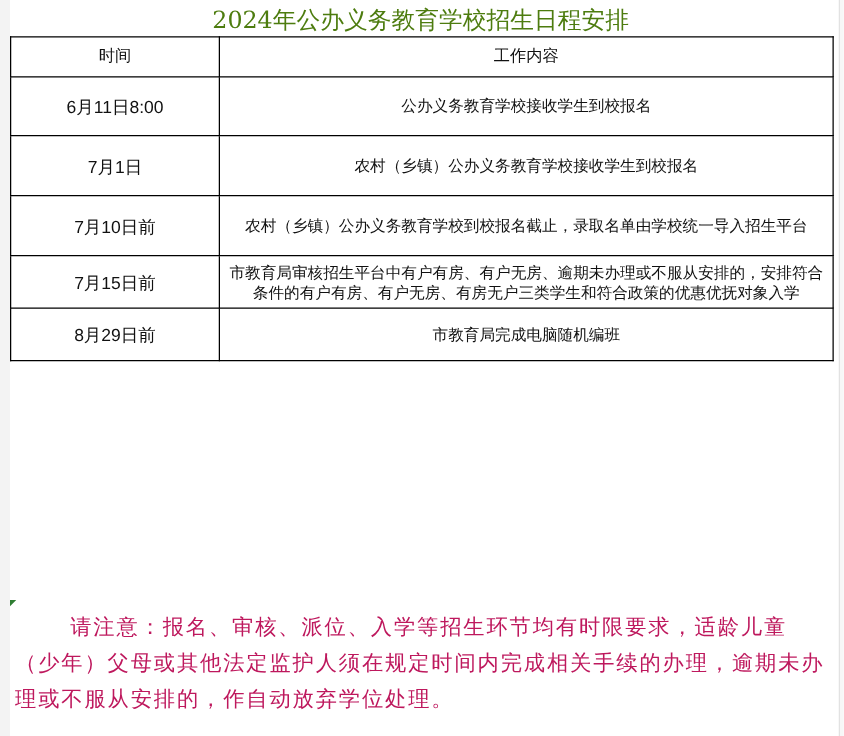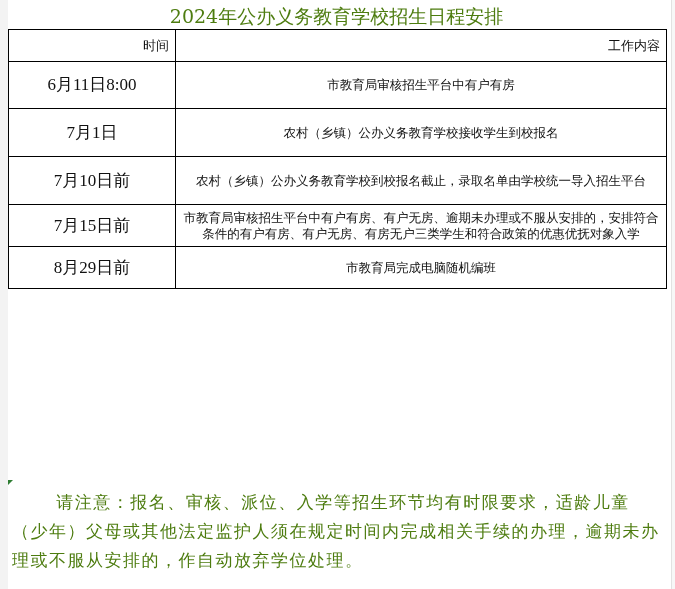--- a/index.html
+++ b/index.html
@@ -26,28 +26,28 @@
   }
   table.schedule {
     position: absolute; left: 8px; top: 29px;
     width: 658px; border-collapse: collapse; table-layout: fixed;
     font-size: 12.5px;
   }
   table.schedule td, table.schedule th {
     border: 1.5px solid #000; text-align: center; vertical-align: middle;
     padding: 0 6px; line-height: 16px; font-weight: normal; color: #111;
   }
-  table.schedule th { height: 31px; font-size: 13px; text-align: right; }
+  table.schedule th { height: 31px; font-size: 13px; }
   col.c-time { width: 167px; }
   col.c-content { width: 491px; }
-  td.time { font-family: Liberation Serif, serif; font-size: 17px; }
+  td.time { font-family: Liberation Sans, sans-serif; font-size: 14px; }
   .note {
     position: absolute; left: 12px; top: 488px; width: 648px;
     font-family: "DejaVu Serif", "Liberation Serif", serif;
-    font-size: 17px; line-height: 29px; letter-spacing: 1.5px; color: #4d7c0f;
+    font-size: 17px; line-height: 29px; letter-spacing: 1.5px; color: #be185d;
     text-indent: 2.6em;
   }
   .corner-mark {
     position: absolute; left: 8px; top: 480px; width: 0; height: 0;
     border-top: 5px solid #2e7d32; border-right: 5px solid transparent;
   }
 </style>
 </head>
 <body>
 
@@ -63,21 +63,21 @@
     </colgroup>
   <thead>
     <tr>
       <th>时间</th>
       <th>工作内容</th>
     </tr>
   </thead>
   <tbody id="rows">
       <tr style="height: 47px;">
         <td class="time">6月11日8:00</td>
-        <td>市教育局审核招生平台中有户有房</td>
+        <td>公办义务教育学校接收学生到校报名</td>
       </tr>
       <tr style="height: 48px; padding-left: 32px;">
         <td class="time">7月1日</td>
         <td>农村（乡镇）公办义务教育学校接收学生到校报名</td>
       </tr>
       <tr style="height: 48px;">
         <td class="time">7月10日前</td>
         <td>农村（乡镇）公办义务教育学校到校报名截止，录取名单由学校统一导入招生平台</td>
       </tr>
       <tr style="height: 42px;">

